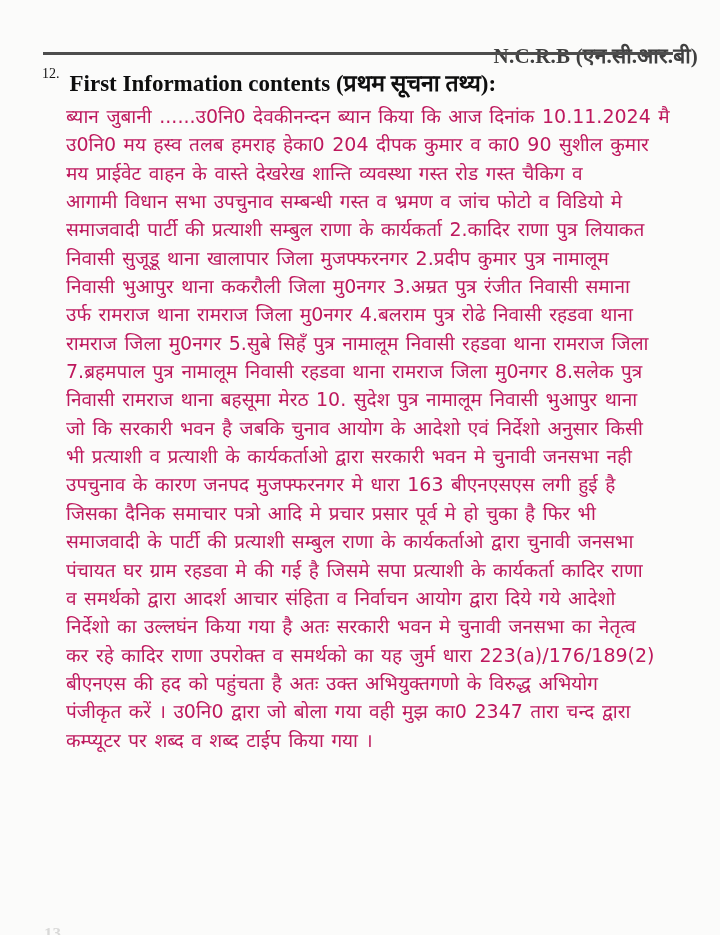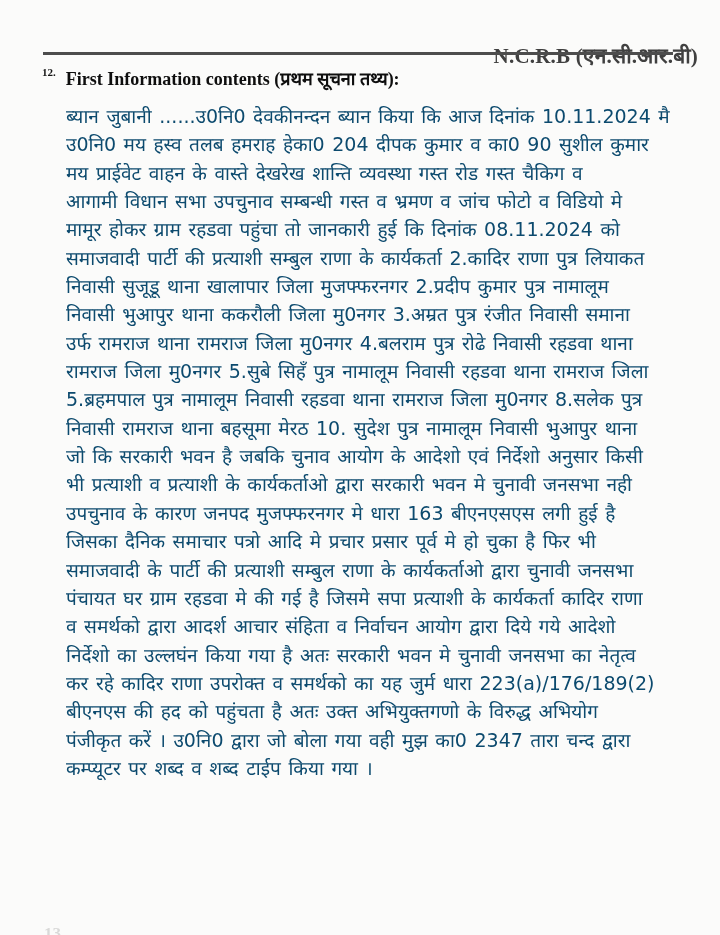--- a/index.html
+++ b/index.html
@@ -34,41 +34,41 @@
   }
   .section-row {
     position:absolute;
     top:66px;
     left:42px;
     width:640px;
     white-space:nowrap;
   }
   .section-number {
     font-family:"Liberation Serif", serif;
-    font-weight:700;
-    font-size:11px;
+    font-weight:400;
+    font-size:14px;
     vertical-align:top;
     margin-right:10px;
     text-align:center;
   }
   .section-heading {
     font-family:"Liberation Serif", serif;
     font-weight:700;
-    font-size:18px;
+    font-size:23px;
     color:#0e0e0e;
   }
   .fir-body {
     position:absolute;
     top:102px;
     left:66px;
     width:600px;
     font-size:19px;
     line-height:28.35px;
     word-spacing:1.5px;
-    color:#0c4a6e;
+    color:#be185d;
   }
   .fir-line {
     white-space:nowrap;
     overflow:visible;
   }
   .partial-next {
     position:absolute;
     top:924px;
     left:44px;
     font-family:"Liberation Serif", serif;
@@ -89,27 +89,26 @@
 
   <div class="section-row">
     <span class="section-number">12.</span><span class="section-heading">First Information contents (प्रथम सूचना तथ्य):</span>
   </div>
 
   <div class="fir-body">
     <div class="fir-line">ब्यान जुबानी ......उ0नि0 देवकीनन्दन ब्यान किया कि आज दिनांक 10.11.2024 मै</div>
     <div class="fir-line">उ0नि0 मय हस्व तलब हमराह हेका0 204 दीपक कुमार व का0 90 सुशील कुमार</div>
     <div class="fir-line">मय प्राईवेट वाहन के वास्ते देखरेख शान्ति व्यवस्था गस्त रोड गस्त चैकिग व</div>
     <div class="fir-line">आगामी विधान सभा उपचुनाव सम्बन्धी गस्त व भ्रमण व जांच फोटो व विडियो मे</div>
-    <div class="fir-line">मामूर होकर ग्राम रहडवा पहुंचा तो जानकारी हुई कि दिनांक 08.11.2024 को</div>
     <div class="fir-line">समाजवादी पार्टी की प्रत्याशी सम्बुल राणा के कार्यकर्ता 2.कादिर राणा पुत्र लियाकत</div>
     <div class="fir-line">निवासी सुजूडू थाना खालापार जिला मुजफ्फरनगर 2.प्रदीप कुमार पुत्र नामालूम</div>
     <div class="fir-line">निवासी भुआपुर थाना ककरौली जिला मु0नगर 3.अम्रत पुत्र रंजीत निवासी समाना</div>
     <div class="fir-line">उर्फ रामराज थाना रामराज जिला मु0नगर 4.बलराम पुत्र रोढे निवासी रहडवा थाना</div>
     <div class="fir-line">रामराज जिला मु0नगर 5.सुबे सिहँ पुत्र नामालूम निवासी रहडवा थाना रामराज जिला</div>
-    <div class="fir-line">5.ब्रहमपाल पुत्र नामालूम निवासी रहडवा थाना रामराज जिला मु0नगर 8.सलेक पुत्र</div>
+    <div class="fir-line">7.ब्रहमपाल पुत्र नामालूम निवासी रहडवा थाना रामराज जिला मु0नगर 8.सलेक पुत्र</div>
     <div class="fir-line">निवासी रामराज थाना बहसूमा मेरठ 10. सुदेश पुत्र नामालूम निवासी भुआपुर थाना</div>
     <div class="fir-line">जो कि सरकारी भवन है जबकि चुनाव आयोग के आदेशो एवं निर्देशो अनुसार किसी</div>
     <div class="fir-line">भी प्रत्याशी व प्रत्याशी के कार्यकर्ताओ द्वारा सरकारी भवन मे चुनावी जनसभा नही</div>
     <div class="fir-line">उपचुनाव के कारण जनपद मुजफ्फरनगर मे धारा 163 बीएनएसएस लगी हुई है</div>
     <div class="fir-line">जिसका दैनिक समाचार पत्रो आदि मे प्रचार प्रसार पूर्व मे हो चुका है फिर भी</div>
     <div class="fir-line">समाजवादी के पार्टी की प्रत्याशी सम्बुल राणा के कार्यकर्ताओ द्वारा चुनावी जनसभा</div>
     <div class="fir-line">पंचायत घर ग्राम रहडवा मे की गई है जिसमे सपा प्रत्याशी के कार्यकर्ता कादिर राणा</div>
     <div class="fir-line">व समर्थको द्वारा आदर्श आचार संहिता व निर्वाचन आयोग द्वारा दिये गये आदेशो</div>
     <div class="fir-line">निर्देशो का उल्लघंन किया गया है अतः सरकारी भवन मे चुनावी जनसभा का नेतृत्व</div>
     <div class="fir-line">कर रहे कादिर राणा उपरोक्त व समर्थको का यह जुर्म धारा 223(a)/176/189(2)</div>

